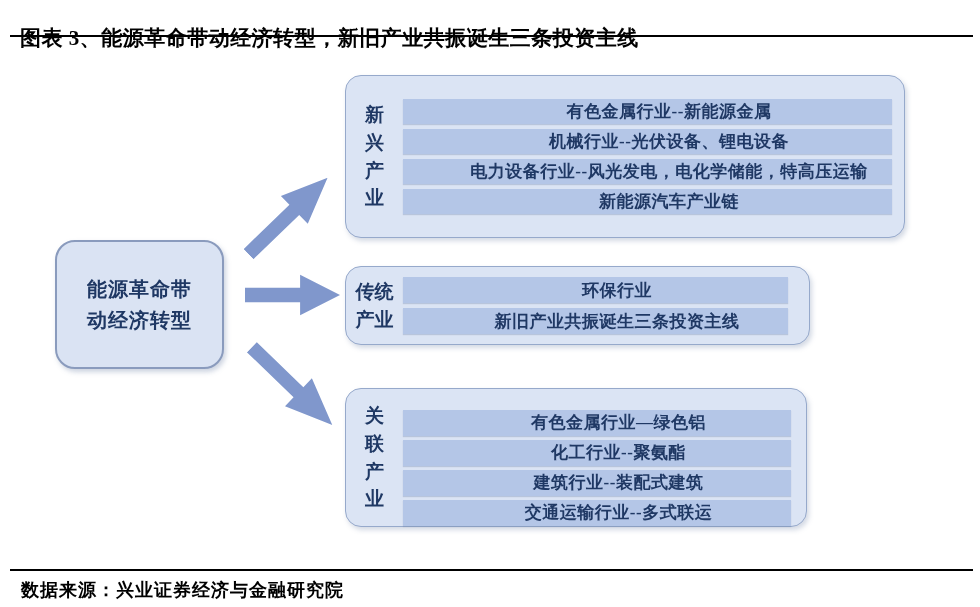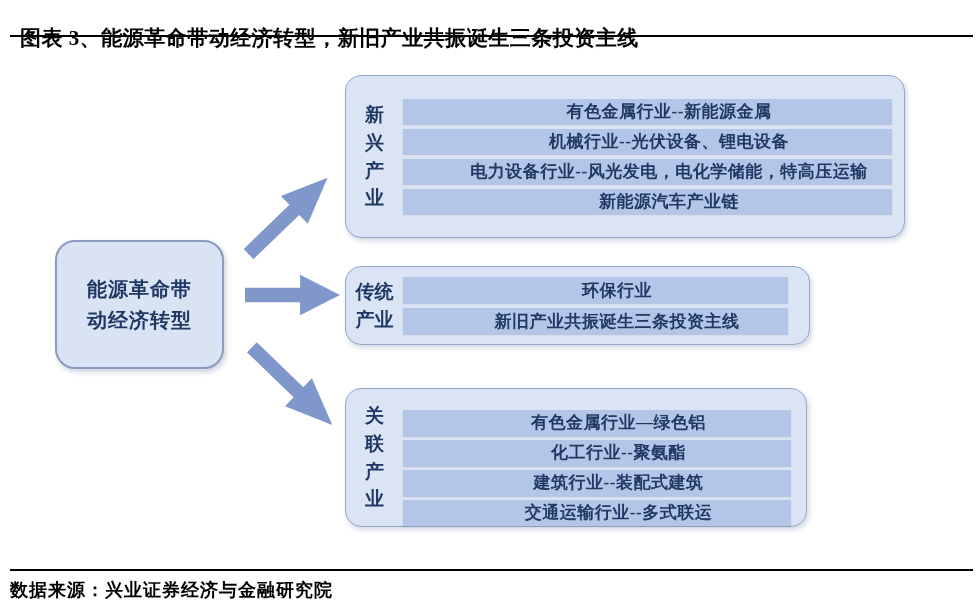--- a/index.html
+++ b/index.html
@@ -13,21 +13,21 @@
     font-size: 21px; font-weight: bold; color: #000;
     letter-spacing: 0.5px; white-space: nowrap; margin-top: 18px;
   }
   .rule {
     position: absolute; left: 10px; width: 963px; height: 2px;
     background: #000;
   }
   .rule-top { top: 35px; }
   .rule-bottom { top: 569px; }
   .fig-source {
-    position: absolute; left: 10px; top: 578px; width: 940px;
+    position: absolute; left: 21px; top: 578px; width: 940px;
     font-size: 18px; font-weight: bold; color: #000; letter-spacing: 1px;
   }
   
   .center-node {
     position: absolute; left: 55px; top: 240px; width: 165px; height: 125px;
     background: #dae3f3; border: 2px solid #8a9bbd; border-radius: 20px;
     box-shadow: 2px 3px 5px rgba(110,130,165,0.35);
     display: flex; flex-direction: column; align-items: center; justify-content: center;
     color: #1f3864; font-size: 20px; font-weight: bold; line-height: 1.55;
     text-align: center; letter-spacing: 1px;

